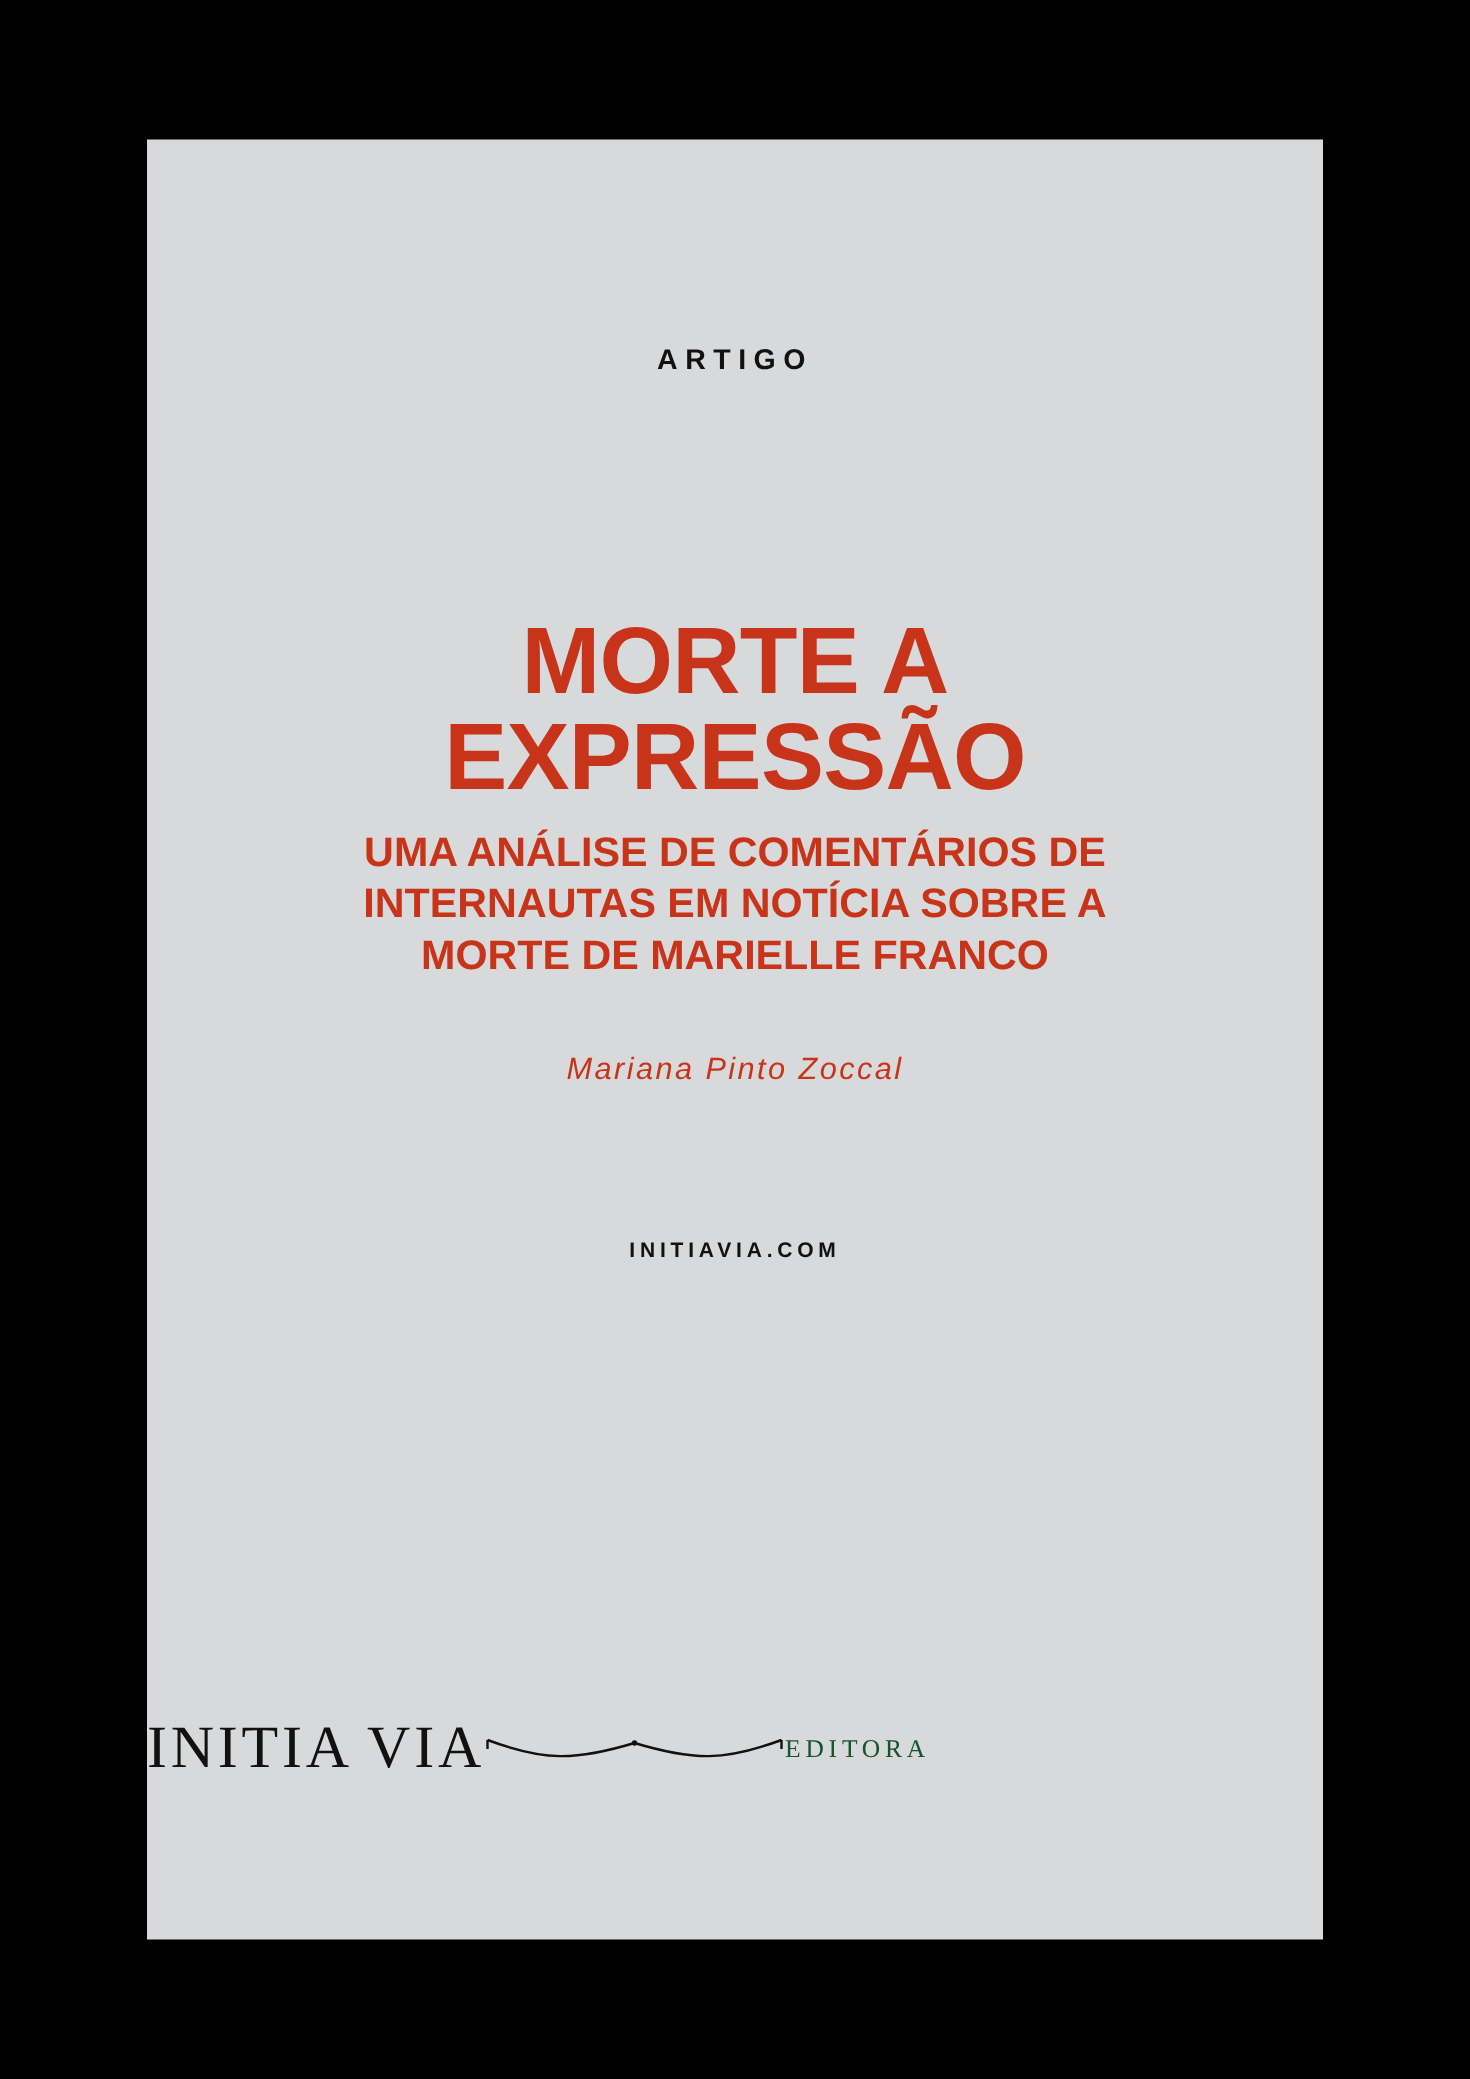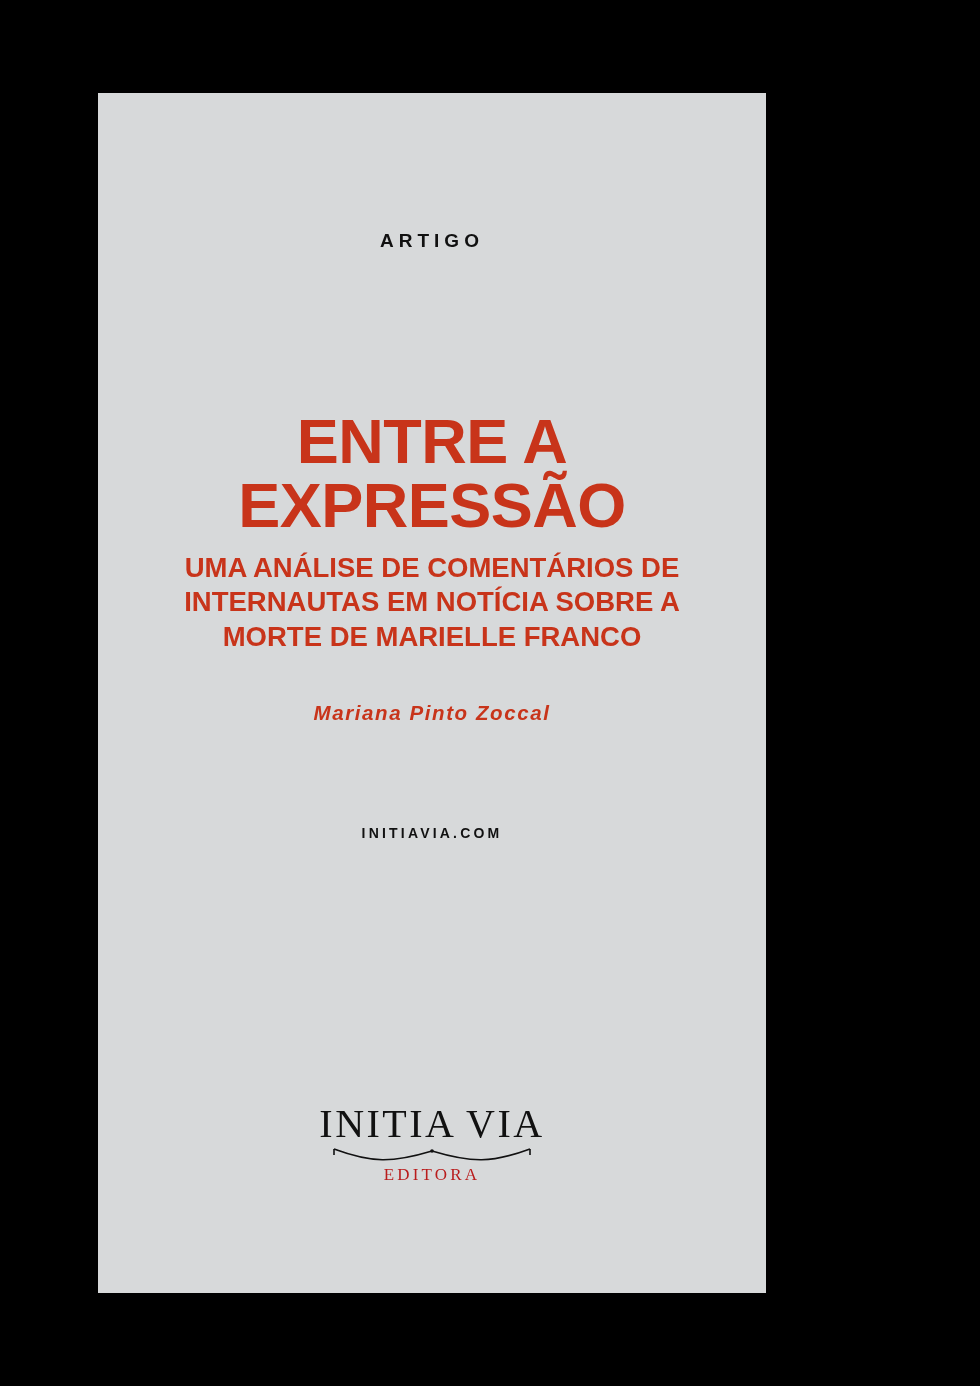--- a/index.html
+++ b/index.html
@@ -18,21 +18,21 @@
     position: relative;
     width: 980px;
     height: 1386px;
     background: #000000;
   }
 
   .cover {
     position: absolute;
     left: 98px;
     top: 93px;
-    width: 668px;
+    width: 784px;
     height: 1200px;
     background: #d7d9da;
     display: flex;
     flex-direction: column;
     align-items: center;
   }
 
   .kicker {
     margin-top: 137px;
     font-size: 19px;
@@ -67,21 +67,21 @@
     text-align: center;
     margin: 13px auto 17px auto;
     max-width: 560px;
     letter-spacing: 0px;
   }
 
   .author {
     margin-top: 47px;
     color: #c8341a;
     font-style: italic;
-    font-weight: 700;
+    font-weight: 400;
     font-size: 20.5px;
     letter-spacing: 1.6px;
     text-align: center;
   }
 
   .cta {
     margin-top: 98px;
     text-align: center;
     color: #111111;
     font-weight: 700;
@@ -95,21 +95,21 @@
     font-size: 14px;
     letter-spacing: 3.2px;
   }
 
   .logo-wrap {
     position: absolute;
     left: 0;
     right: 0;
     bottom: 108px;
     display: flex;
-    flex-direction: column;
+    flex-direction: row;
     align-items: center;
   }
 
   .logo-name {
     font-family: "Liberation Serif", serif;
     font-size: 40px;
     letter-spacing: 2.5px;
     color: #111111;
     line-height: 1;
   }
@@ -119,33 +119,33 @@
     width: 200px;
     height: 18px;
     display: block;
   }
 
   .logo-sub {
     margin-top: 1px;
     font-family: "Liberation Serif", serif;
     font-size: 17px;
     letter-spacing: 3.2px;
-    color: #b91c1c;
+    color: #14532d;
   }
 </style>
 </head>
 <body>
 
 <div class="page">
   <div class="cover">
 
     <div class="kicker">ARTIGO</div>
 
     <div class="title-block">
-      <h1 class="title">ENTRE A</h1>
+      <h1 class="title">MORTE A</h1>
       <h1 class="title">EXPRESSÃO</h1>
 
       <div class="subtitle">UMA ANÁLISE DE COMENTÁRIOS DE INTERNAUTAS EM NOTÍCIA SOBRE A MORTE DE MARIELLE FRANCO</div>
 
       <div class="author">Mariana Pinto Zoccal</div>
     </div>
 
     <div class="cta">
       <span class="cta-line2">INITIAVIA.COM</span>
     </div>

